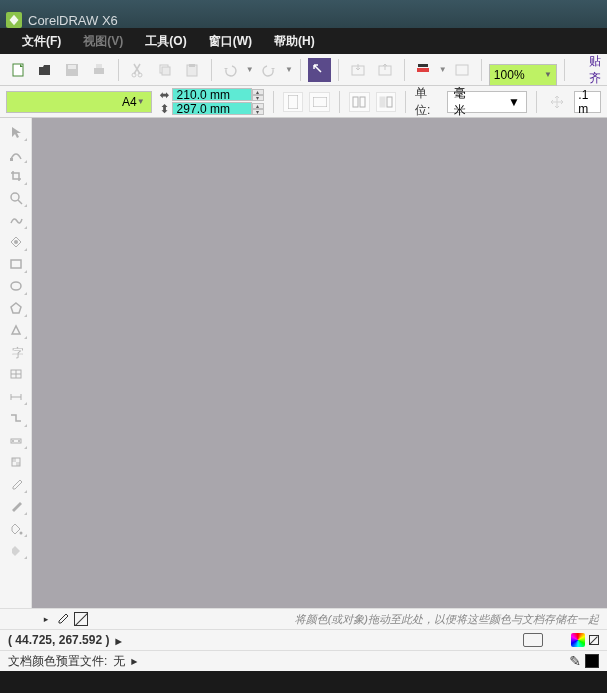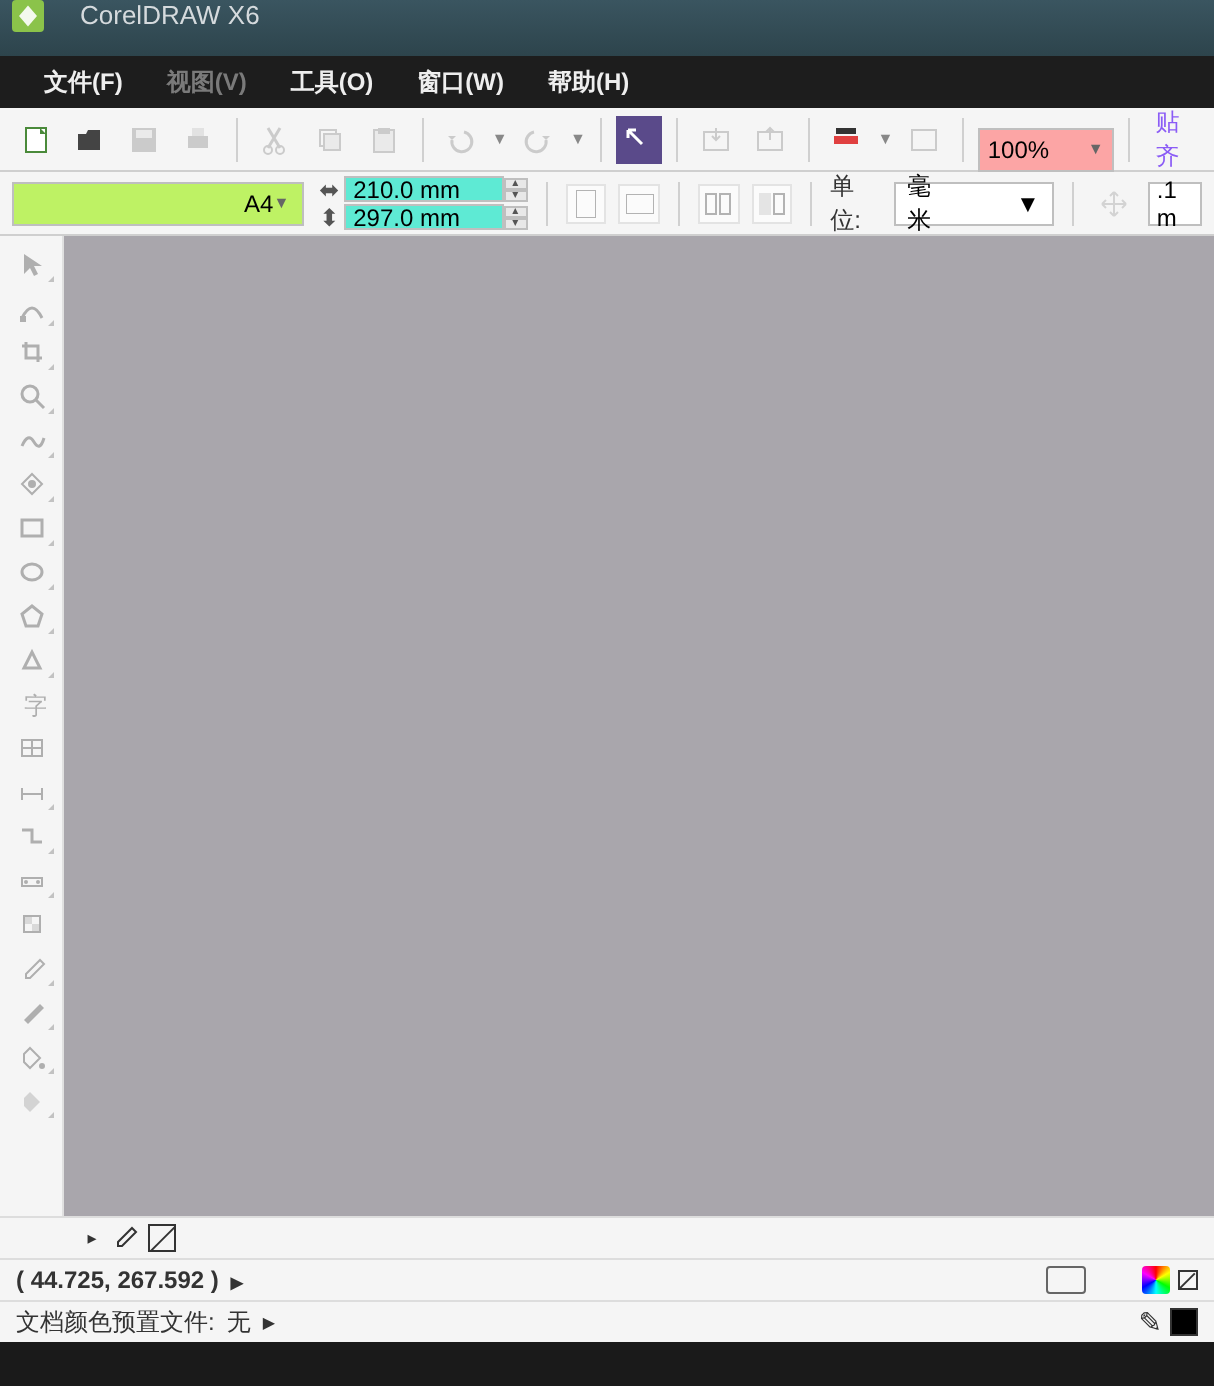--- a/index.html
+++ b/index.html
@@ -1,34 +1,34 @@
 <!DOCTYPE html>
 <html><head>
 <meta charset="utf-8">
 <style>
 * { margin: 0; padding: 0; box-sizing: border-box; font-family: "Microsoft YaHei", sans-serif; font-size: 12px; }
 body { background: #1a1a1a; width: 607px; height: 693px; overflow: hidden; }
 
-.titlebar { background: linear-gradient(180deg, #3a5560 0%, #2d444c 100%); height: 28px; display: flex; align-items: flex-start; padding: 0 6px; gap: 18px; }
+.titlebar { background: linear-gradient(180deg, #3a5560 0%, #2d444c 100%); height: 28px; display: flex; align-items: flex-end; padding: 0 6px; gap: 6px; }
 .app-icon { width: 16px; height: 16px; background: #8bc34a; border-radius: 2px; display: flex; align-items: center; justify-content: center; }
 .app-icon svg { width: 12px; height: 12px; }
 .titlebar-title { color: #d5dadd; font-size: 13px; }
 
 .menubar { background: #1d1d1d; height: 26px; display: flex; align-items: center; padding: 0 12px; gap: 2px; font-weight: bold; }
 .menu-item { color: #eeeeee; padding: 3px 10px; cursor: pointer; }
 .menu-item.disabled { color: #7a7a7a; }
 
 .toolbar { background: #f5f5f5; height: 32px; display: flex; align-items: center; padding: 0 6px; gap: 4px; border-bottom: 1px solid #cfcfcf; }
 .tb-btn { width: 24px; height: 24px; display: flex; align-items: center; justify-content: center; border: 1px solid transparent; cursor: pointer; }
 .tb-btn.disabled { opacity: 0.45; }
 .tb-sep { width: 1px; height: 22px; background: #d0d0d0; margin: 0 3px; }
 .tb-drop { width: 8px; display: flex; align-items: center; justify-content: center; color: #888; font-size: 8px; }
-.zoom-combo { width: 70px; height: 22px; border: 1px solid #bfbfbf; background: #fca5a5; display: flex; align-items: center; padding: 0 4px; justify-content: space-between; margin-top: 10px; }
+.zoom-combo { width: 70px; height: 22px; border: 1px solid #bfbfbf; background: #bef264; display: flex; align-items: center; padding: 0 4px; justify-content: space-between; margin-top: 10px; }
 .zoom-combo .arr { font-size: 8px; color: #666; }
-.snap-label { color: #8b5cf6; padding-left: 6px; }
+.snap-label { color: #4c1d95; padding-left: 6px; text-align: right; }
 
 .propbar { background: #f5f5f5; height: 32px; display: flex; align-items: center; padding: 0 6px; gap: 6px; border-bottom: 1px solid #cfcfcf; }
 .paper-combo { width: 155px; height: 22px; border: 1px solid #bfbfbf; background: #bef264; display: flex; align-items: center; padding: 0 6px; justify-content: flex-end; }
 .paper-combo .arr { font-size: 8px; color: #666; }
 .dim-stack { display: flex; flex-direction: column; gap: 0; }
 .dim-field { height: 13px; width: 80px; border: 1px solid #bfbfbf; background: #5eead4; display: flex; align-items: center; padding: 0 4px; font-size: 10px; }
 .spin { display: flex; flex-direction: column; }
 .spin .sp { width: 12px; height: 6px; background: #e8e8e8; border: 1px solid #bfbfbf; font-size: 6px; line-height: 4px; text-align: center; color: #555; }
 .dim-label { width: 14px; text-align: center; color: #555; }
 .orient-btn { width: 22px; height: 20px; border: 1px solid #d8d8d8; background: #fff; display: flex; align-items: center; justify-content: center; opacity: 0.6; }
@@ -394,20 +394,21 @@
 </div>
 
 <div class="docpalette">
   <div class="pal-nav">
     <div class="pal-arrow">▸</div>
     <div class="eyedrop"><svg width="14" height="14">
           <path d="M10 2 L12 4 L5 11 L3 11 L3 9 Z" fill="none" stroke="#333"></path>
         </svg></div>
     <div class="nocolor"></div>
   </div>
+  <span class="pal-hint">将颜色(或对象)拖动至此处，以便将这些颜色与文档存储在一起</span>
 </div>
 
 <div class="statusbar1">
   <span class="coords"><span>( 44.725, 267.592 )</span><span class="tri">▶</span></span>
   <div class="fillswatch">
     <div class="tablet-icn"></div>
     <div style="width:20px"></div>
     <div class="color-icon"></div>
     <div class="sw none mini"></div>
   </div>

